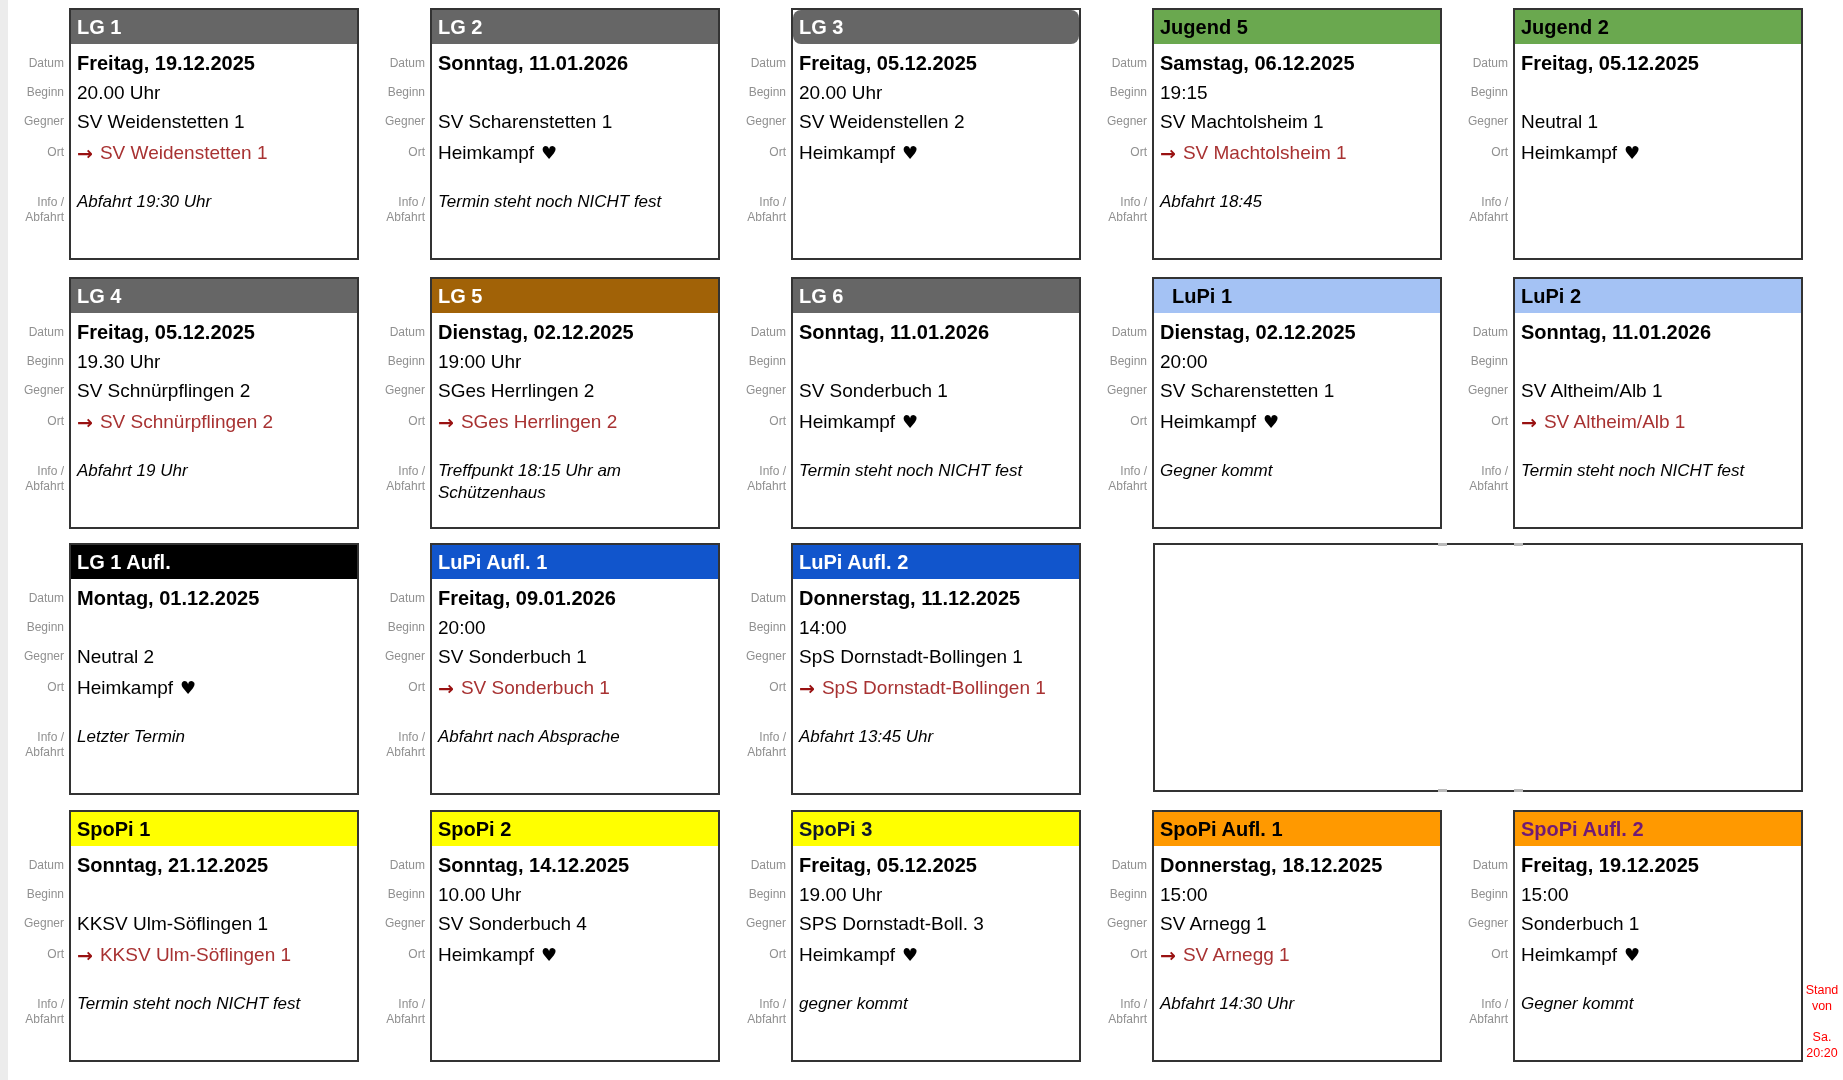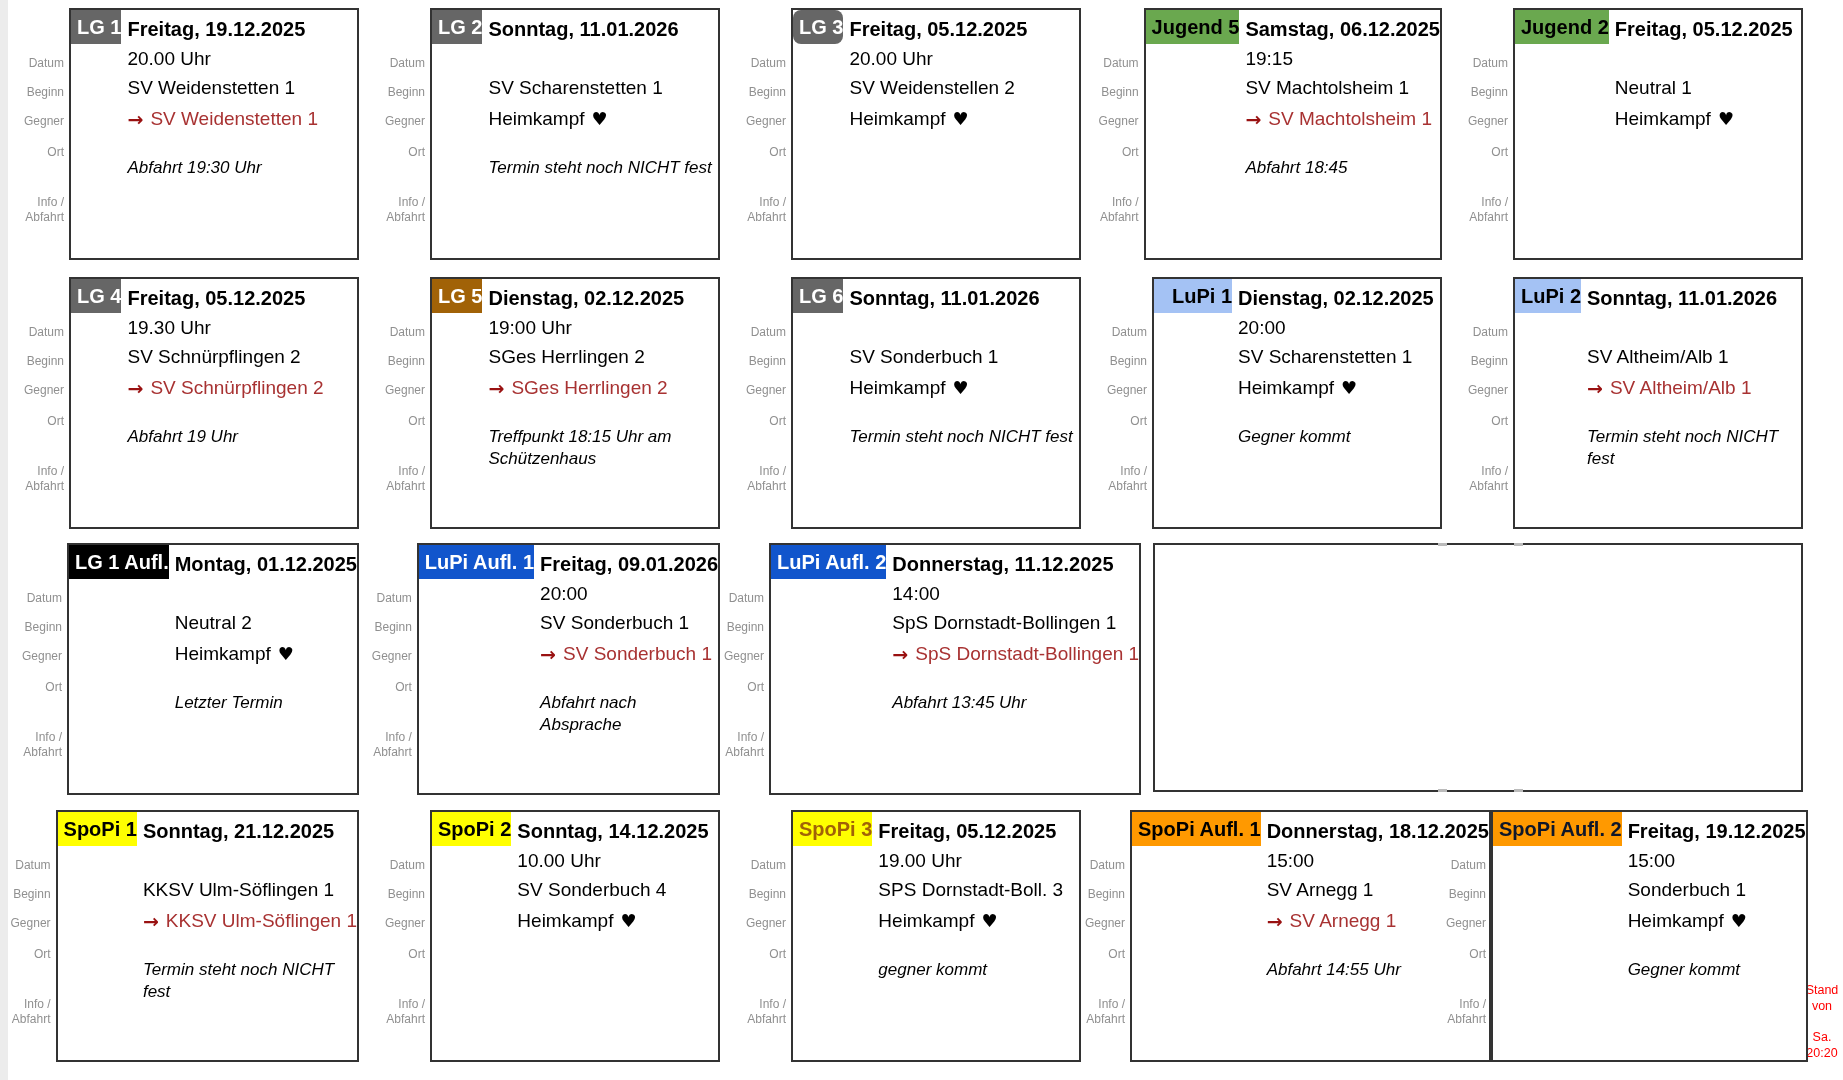--- a/index.html
+++ b/index.html
@@ -9,21 +9,21 @@
   #edge-strip{position:absolute;left:0;top:0;width:8px;height:1080px;background:#ececec;}
 
   .unit{position:absolute;width:357px;height:252px;display:flex;}
   .gutter{width:67px;box-sizing:border-box;padding:40px 5px 0 0;display:flex;flex-direction:column;
           font-size:12px;color:#909090;text-align:right;line-height:1.25;}
   .lbl{display:flex;flex-direction:column;justify-content:center;align-items:flex-end;}
   .r-datum{height:30px;}.r-beginn{height:29px;}.r-gegner{height:29px;}.r-ort{height:33px;}
   .r-spacer{height:12px;}
   .r-info{flex:1;justify-content:flex-start;padding-top:14px;}
 
-  .card{flex:1;border:2px solid #333333;background:#fff;display:flex;box-sizing:border-box;}
+  .card{flex:1;border:2px solid #333333;background:#fff;display:flex;flex-direction:column;box-sizing:border-box;}
   .card-header{height:34px;line-height:34px;padding-left:6px;font-size:20px;font-weight:bold;white-space:nowrap;overflow:hidden;}
   .card-body{flex:1;display:flex;flex-direction:column;padding:4px 0 0 6px;}
   .vrow{display:flex;align-items:center;font-size:19px;white-space:nowrap;}
   .v-datum{height:30px;font-weight:bold;font-size:20px;}
   .v-beginn{height:29px;text-align:right;}
   .v-gegner{height:29px;}
   .v-ort{height:33px;}
   .v-spacer{height:12px;}
   .v-info{flex:1;align-items:flex-start;padding:10px 6px 0 0;font-style:italic;font-size:17px;
           white-space:normal;line-height:1.3;}
@@ -501,21 +501,21 @@
       <div class="lbl r-beginn">Beginn</div>
       <div class="lbl r-gegner">Gegner</div>
       <div class="lbl r-ort">Ort</div>
       <div class="lbl r-spacer"></div>
       <div class="lbl r-info">
         <span>Info /</span>
         <span>Abfahrt</span>
       </div>
     </div>
     <div class="card">
-      <div class="card-header" style="background: rgb(255, 255, 0); color: #a16207;">SpoPi 3</div>
+      <div class="card-header" style="background: rgb(255, 255, 0); color: #0f172a;">SpoPi 3</div>
       <div class="card-body">
         <div class="vrow v-datum">Freitag, 05.12.2025</div>
         <div class="vrow v-beginn">19.00 Uhr</div>
         <div class="vrow v-gegner">SPS Dornstadt-Boll. 3</div>
         <div class="vrow v-ort">
 
           <span class="ort-text">Heimkampf</span>
           <span class="heart">♥</span>
         </div>
         <div class="vrow v-spacer"></div>
@@ -541,39 +541,39 @@
       <div class="card-body">
         <div class="vrow v-datum">Donnerstag, 18.12.2025</div>
         <div class="vrow v-beginn">15:00</div>
         <div class="vrow v-gegner">SV Arnegg 1</div>
         <div class="vrow v-ort">
           <span class="arrow">→</span>
           <span class="ort-text away">SV Arnegg 1</span>
 
         </div>
         <div class="vrow v-spacer"></div>
-        <div class="vrow v-info">Abfahrt 14:55 Uhr</div>
+        <div class="vrow v-info">Abfahrt 14:30 Uhr</div>
       </div>
     </div>
   </div>
 
   <div class="unit" style="left: 1446px; top: 810px;">
     <div class="gutter">
       <div class="lbl r-datum">Datum</div>
       <div class="lbl r-beginn">Beginn</div>
       <div class="lbl r-gegner">Gegner</div>
       <div class="lbl r-ort">Ort</div>
       <div class="lbl r-spacer"></div>
       <div class="lbl r-info">
         <span>Info /</span>
         <span>Abfahrt</span>
       </div>
     </div>
     <div class="card">
-      <div class="card-header" style="background: rgb(255, 153, 0); color: #0f172a;">SpoPi Aufl. 2</div>
+      <div class="card-header" style="background: rgb(255, 153, 0); color: #701a75;">SpoPi Aufl. 2</div>
       <div class="card-body">
         <div class="vrow v-datum">Freitag, 19.12.2025</div>
         <div class="vrow v-beginn">15:00</div>
         <div class="vrow v-gegner">Sonderbuch 1</div>
         <div class="vrow v-ort">
 
           <span class="ort-text">Heimkampf</span>
           <span class="heart">♥</span>
         </div>
         <div class="vrow v-spacer"></div>

